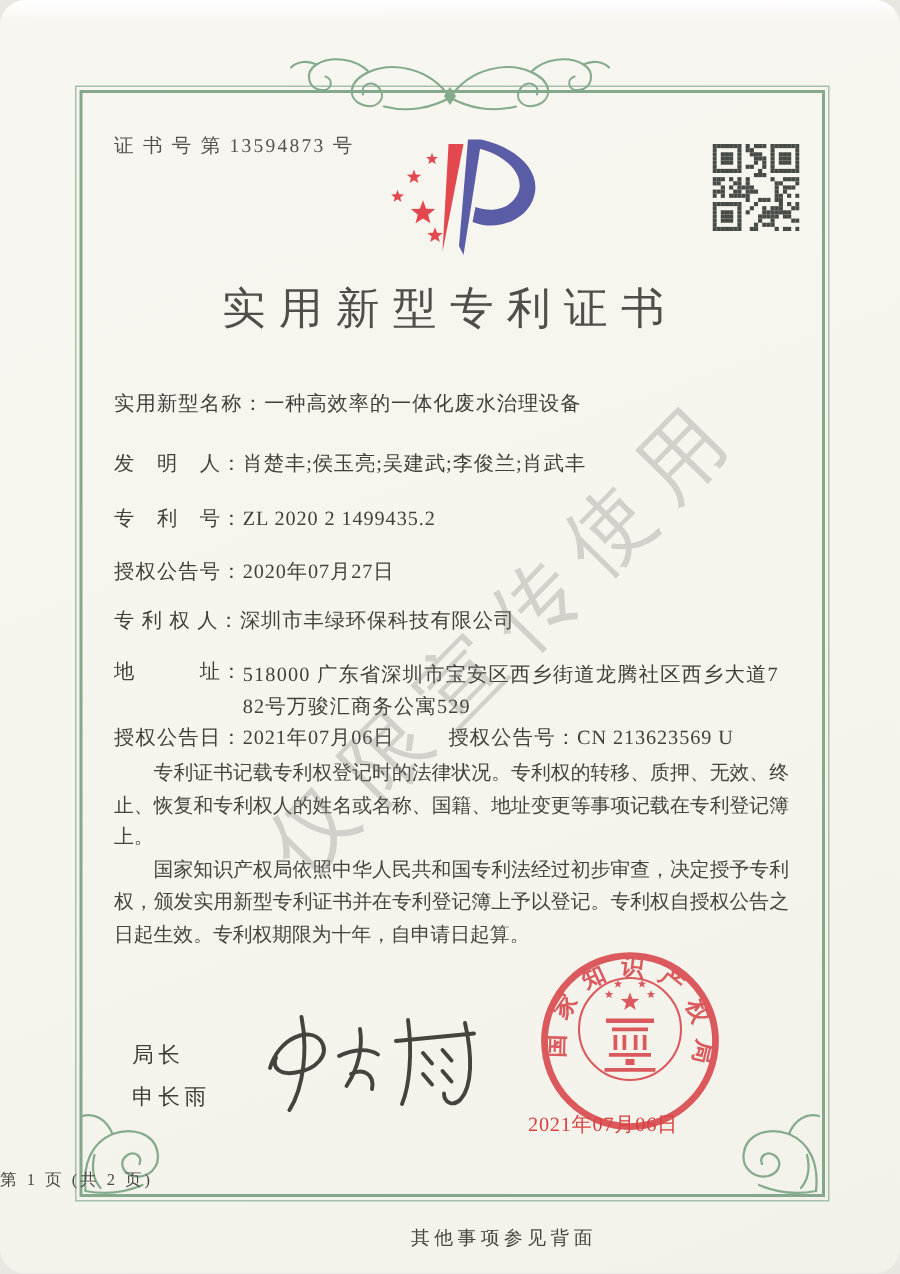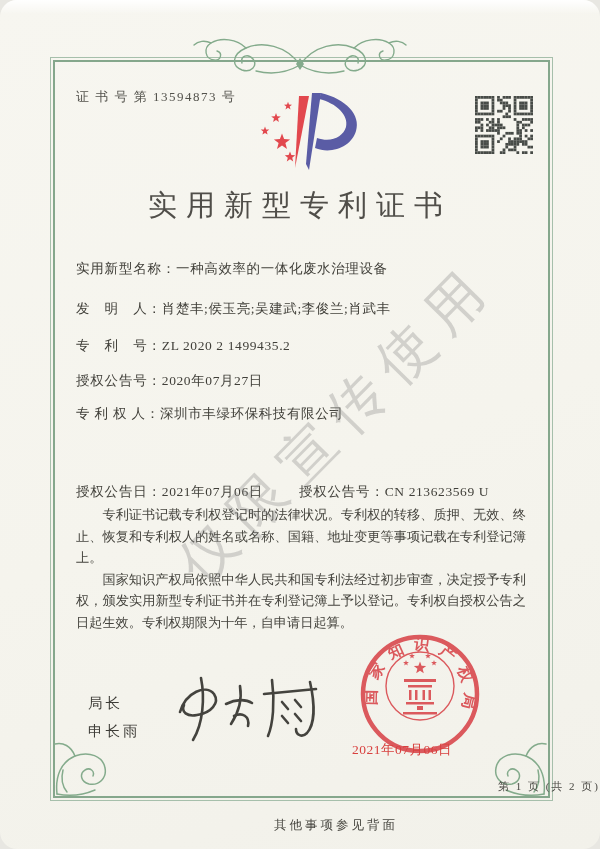--- a/index.html
+++ b/index.html
@@ -37,21 +37,21 @@
   .body-text{position:absolute;left:76px;top:504px;width:450px;
     font-size:13.2px;line-height:21.6px;color:#45443e;text-align:justify;}
   .body-text p{margin:0;text-indent:2em;}
   
   .signoff{position:absolute;left:88px;top:694px;font-size:14.5px;letter-spacing:3px;color:#3e3d38;}
   .signoff div{margin-bottom:9px;}
   .signature{position:absolute;left:168px;top:672px;}
   .seal{position:absolute;left:345px;top:622px;opacity:.88;}
   .seal-date{position:absolute;left:352px;top:741px;font-size:13.5px;color:#d8413f;letter-spacing:.5px;}
   
-  .page-number{position:absolute;left:0;top:779px;width:100%;text-align:right;
+  .page-number{position:absolute;left:0;top:779px;width:100%;text-align:left;
     font-size:11px;letter-spacing:2px;color:#4a4944;}
   .back-note{position:absolute;left:0;top:817px;width:100%;text-align:center;
     font-size:12.5px;letter-spacing:3px;color:#45443e;padding-left:36px;}
   
   .watermark{position:absolute;left:190px;top:536px;font-size:56px;letter-spacing:14px;
     color:rgba(125,125,125,.30);white-space:nowrap;transform:rotate(-45.5deg);
     transform-origin:left center;pointer-events:none;z-index:5;font-family:"Liberation Serif","DejaVu Serif",serif;}
 </style>
 </head>
 <body>
@@ -336,20 +336,23 @@
   </div>
   <div class="row" style="top:337px">
     <span class="flabel">专　利　号：</span><span class="fvalue">ZL 2020 2 1499435.2</span>
   </div>
   <div class="row" style="top:372px">
     <span class="flabel">授权公告号：</span><span class="fvalue">2020年07月27日</span>
   </div>
   <div class="row" style="top:405px">
     <span class="flabel">专 利 权 人：</span><span class="fvalue">深圳市丰绿环保科技有限公司</span>
   </div>
+  <div class="row" style="top:439px">
+    <span class="flabel" style="vertical-align:top">地　　　址：</span><span class="addr-lines"><span>518000 广东省深圳市宝安区西乡街道龙腾社区西乡大道7</span><span>82号万骏汇商务公寓529</span></span>
+  </div>
   <div class="row" style="top:483px">
     <span class="flabel">授权公告日：</span><span class="fvalue">2021年07月06日</span><span class="pair2"><span>授权公告号：</span><span class="fvalue">CN 213623569 U</span></span>
   </div>
 
   <div class="body-text">
     <p>专利证书记载专利权登记时的法律状况。专利权的转移、质押、无效、终止、恢复和专利权人的姓名或名称、国籍、地址变更等事项记载在专利登记簿上。</p>
     <p>国家知识产权局依照中华人民共和国专利法经过初步审查，决定授予专利权，颁发实用新型专利证书并在专利登记簿上予以登记。专利权自授权公告之日起生效。专利权期限为十年，自申请日起算。</p>
   </div>
 
   <div class="signoff">

